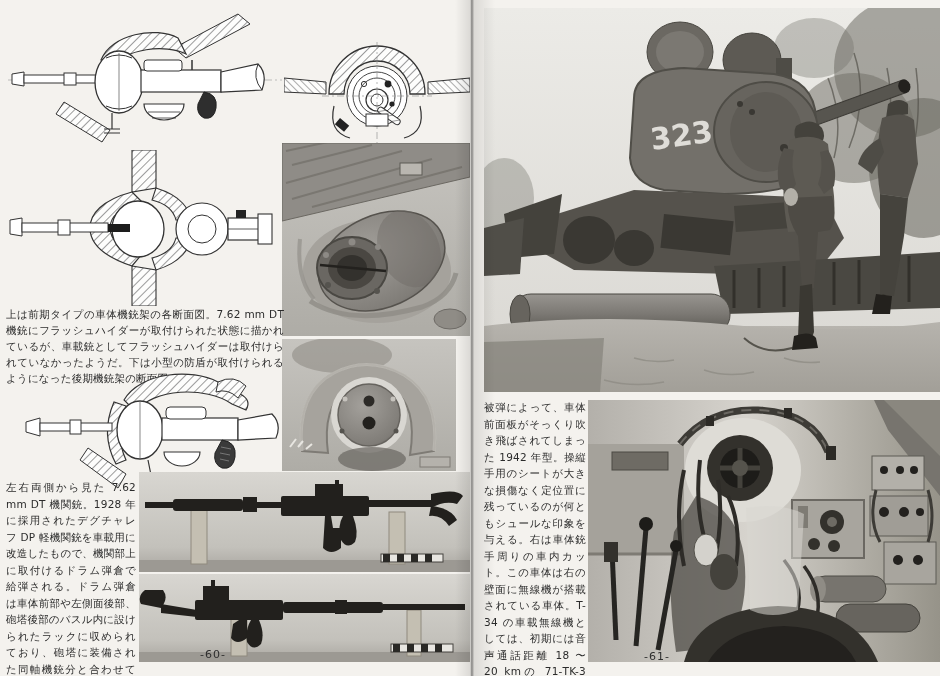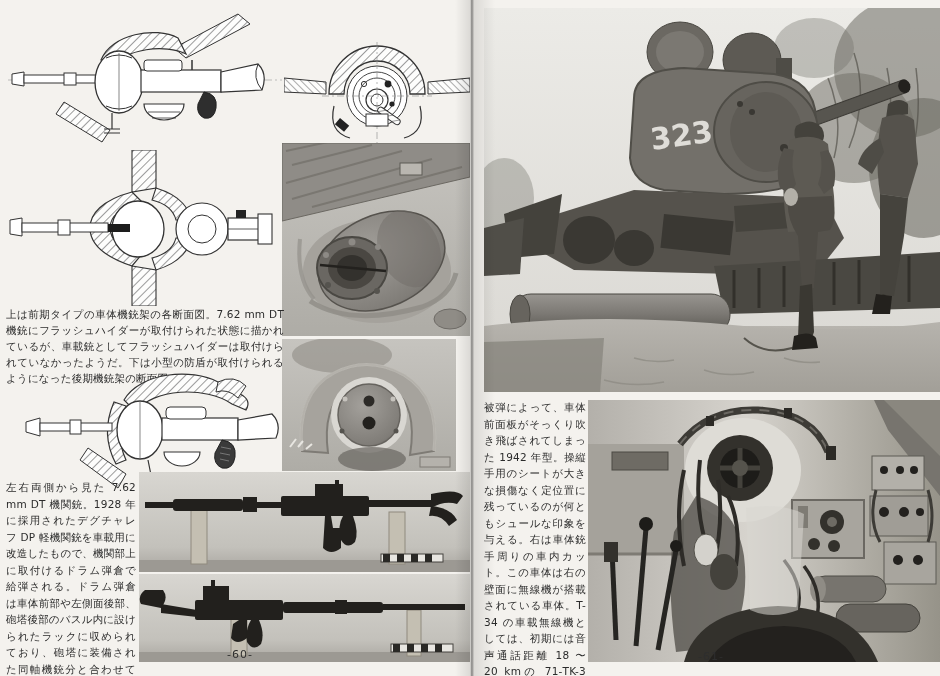--- a/index.html
+++ b/index.html
@@ -310,21 +310,21 @@
       <rect x="252" y="70" width="62" height="8" fill="#e8e6e1" stroke="#44423e"></rect>
       <g fill="#2a2926">
         <rect x="254" y="70" width="7" height="8"></rect>
           <rect x="268" y="70" width="7" height="8"></rect>
         <rect x="282" y="70" width="7" height="8"></rect>
           <rect x="296" y="70" width="7" height="8"></rect>
       </g>
     </g>
   </svg>
 
-  <div class="abs pagenum" style="left:200px;top:648px;width:80px;text-align:center">-60-</div>
+  <div class="abs pagenum" style="left:200px;top:648px;width:80px;">-60-</div>
 
   <svg class="abs photo" style="left:484px;top:8px" width="456" height="384" viewBox="0 0 456 384">
     <rect width="456" height="384" fill="url(#skyGrad)"></rect>
 
     <g fill="#6e6c64">
       <ellipse cx="420" cy="60" rx="70" ry="70" opacity="0.55"></ellipse>
       <ellipse cx="370" cy="120" rx="60" ry="55" opacity="0.5"></ellipse>
       <ellipse cx="440" cy="160" rx="55" ry="70" opacity="0.6"></ellipse>
       <ellipse cx="330" cy="40" rx="40" ry="30" opacity="0.35"></ellipse>
       <ellipse cx="20" cy="190" rx="30" ry="40" opacity="0.35"></ellipse>
@@ -477,16 +477,16 @@
     <ellipse cx="230" cy="189" rx="8" ry="13" fill="#8f8c85"></ellipse>
 
     <path d="M196,160 q24,30 10,60 M216,166 q20,26 12,56" stroke="#2e2c28" stroke-width="3.5" fill="none"></path>
 
     <path d="M96,262 Q110,210 190,206 Q268,208 290,262 Z" fill="#33312c"></path>
     <path d="M120,262 Q140,228 196,226 Q252,228 268,262 Z" fill="#23211e"></path>
 
     <path d="M158,108 q34,-6 58,6 l-6,96 q-26,10 -48,0 Z" fill="#d9d7d1" opacity="0.55"></path>
   </svg>
 
-  <div class="abs pagenum" style="left:644px;top:650px;width:80px;text-align:right">-61-</div>
+  <div class="abs pagenum" style="left:644px;top:650px;width:80px;text-align:left">-61-</div>
 
   <div id="gutter"></div>
 </div>
 
 </body></html>

